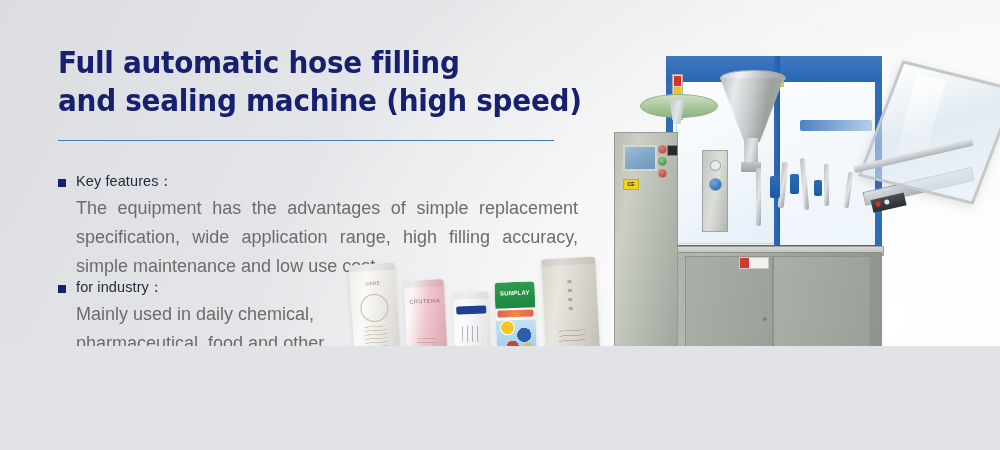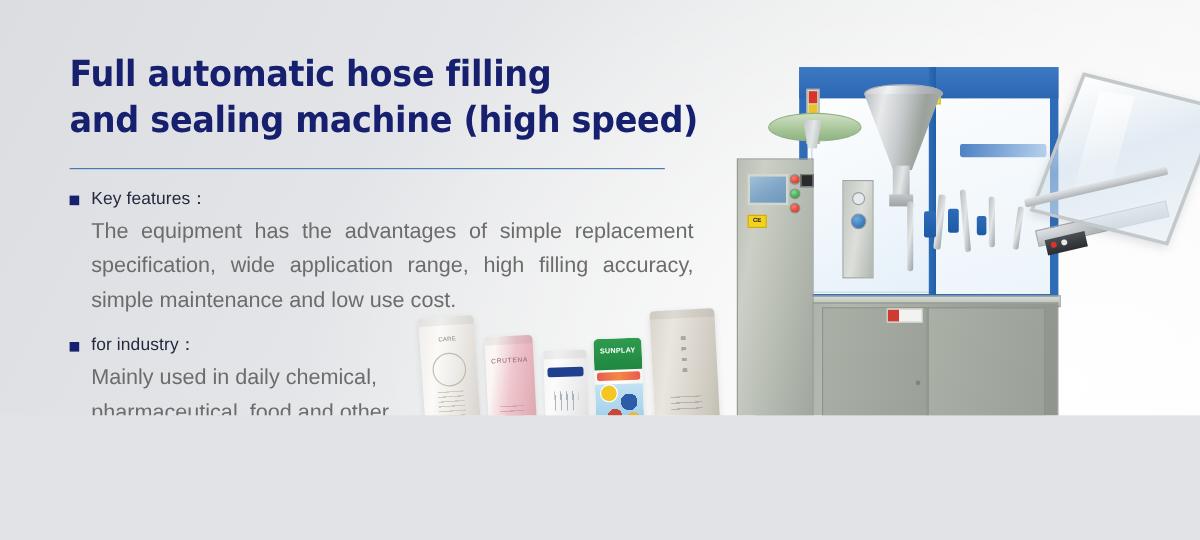--- a/index.html
+++ b/index.html
@@ -43,21 +43,21 @@
   .title .line2 { display: block; }
 
   .divider {
     position: absolute;
     left: 0; top: 96px;
     width: 496px; height: 0;
     border-top: 1px solid #4a7ab5;
   }
 
   .feature-block { position: absolute; left: 0; }
-  .block-features { top: 112px; width: 520px; }
+  .block-features { top: 128px; width: 520px; }
   .block-industry { top: 234px; width: 300px; }
 
   .block-head {
     display: flex;
     align-items: center;
     gap: 10px;
     margin: 0 0 3px 0;
   }
   .bullet {
     width: 8px; height: 8px;

